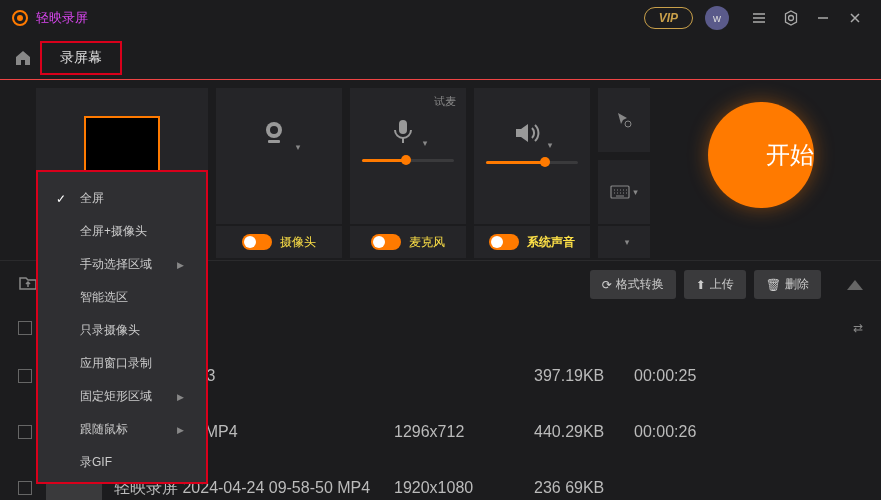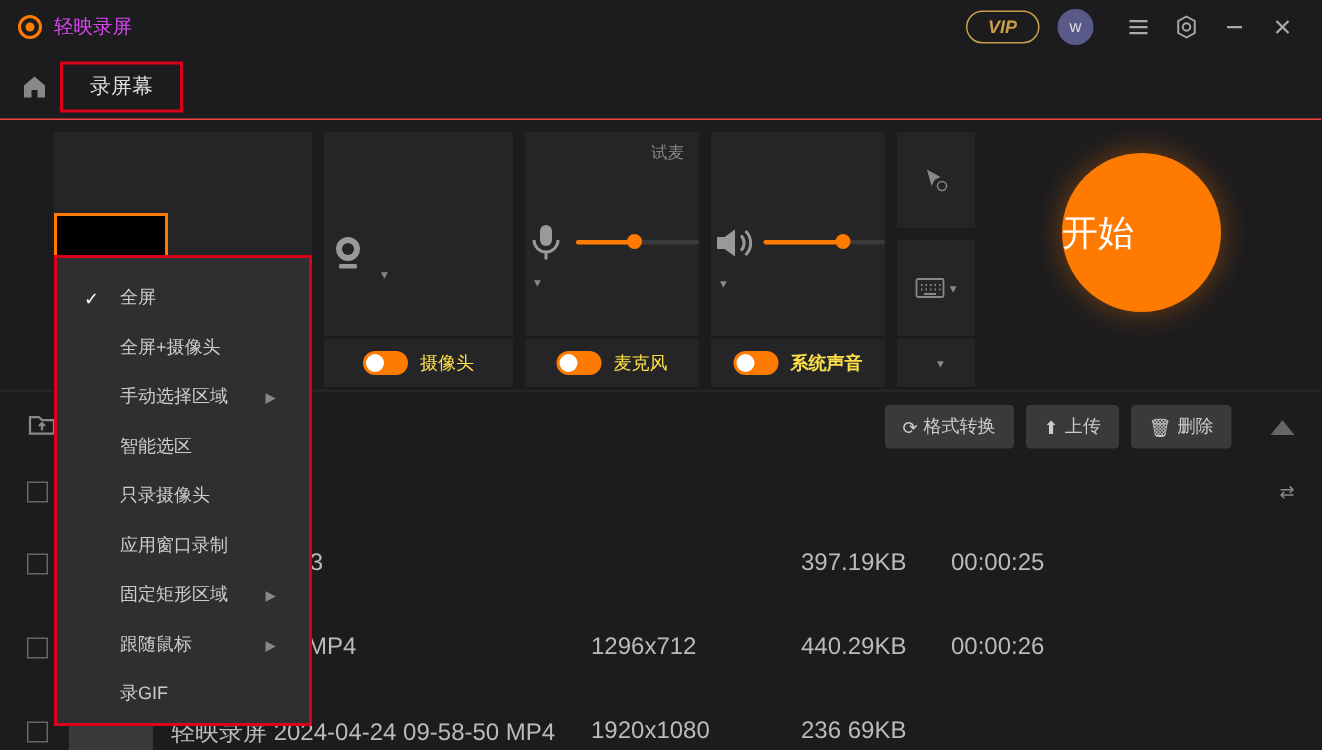--- a/index.html
+++ b/index.html
@@ -99,21 +99,21 @@
     .panel-row {
       height: 144px;
       display: flex;
       padding: 8px 28px 0 36px;
       gap: 8px;
     }
     .panel-card {
       background: #252528;
       position: relative;
       display: flex;
-      flex-direction: row;
+      flex-direction: column;
       align-items: center;
     }
     .panel-card.screen { width: 172px; }
     .panel-card.cam { width: 126px; }
     .panel-card.mic { width: 116px; }
     .panel-card.spk { width: 116px; }
     .panel-col {
       width: 52px;
       display: flex;
       flex-direction: column;
@@ -154,21 +154,21 @@
     .slider-fill { height: 100%; background: #ff7a00; border-radius: 2px; }
     .slider-thumb { width: 10px; height: 10px; background: #ff7a00; border-radius: 50%; position: absolute; top: -4px; }
     .start-btn {
       width: 106px; height: 106px;
       background: #ff7a00;
       border-radius: 50%;
       color: #fff;
       font-size: 24px;
       display: flex;
       align-items: center;
-      justify-content: flex-start;
+      justify-content: flex-end;
       margin-left: 50px;
       margin-top: 14px;
       cursor: pointer;
       box-shadow: 0 0 20px rgba(255,122,0,0.4);
     }
     
     .toggle-row {
       height: 36px;
       display: flex;
       align-items: center;

